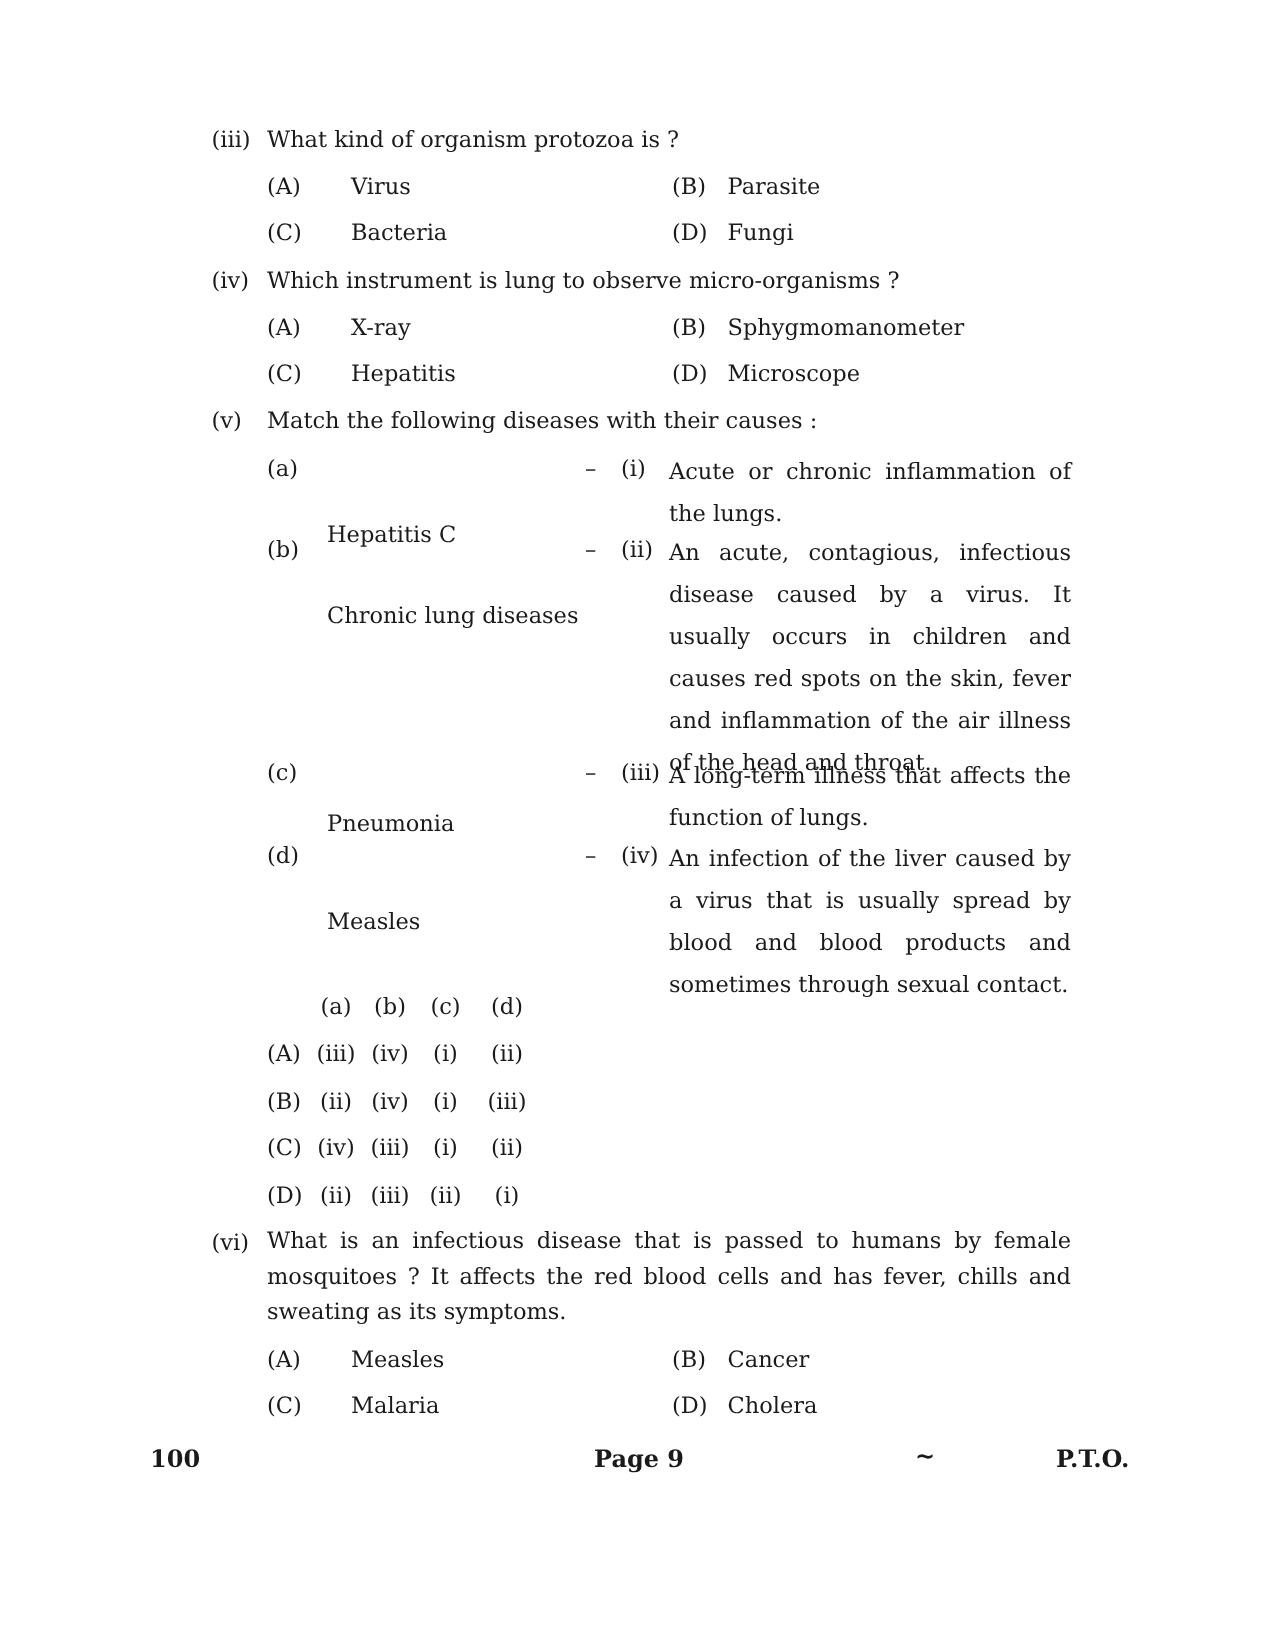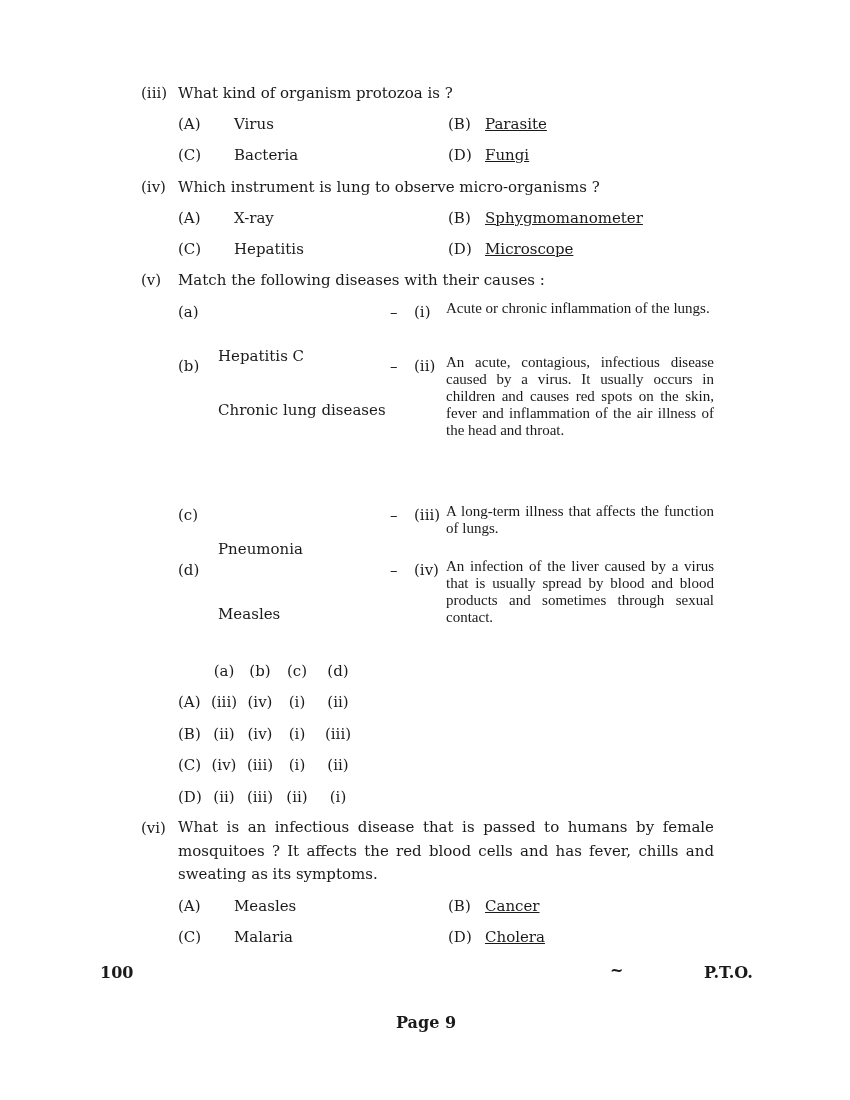--- a/index.html
+++ b/index.html
@@ -8,28 +8,28 @@
     font-family: "DejaVu Serif", "Liberation Serif", serif;
     color: #1a1a1a;
     font-size: 15px;
   }
   .abs { position: absolute; white-space: nowrap; }
   .q-num { left: 141px; }
   .q-text { left: 178px; }
   .opt-l { left: 178px; }
   .opt-lt { left: 218px; margin-left: 16px; }
   .opt-r { left: 448px; }
-  .opt-rt { left: 485px; text-decoration: underline; }
+  .opt-rt { left: 485px; }
   .m-letter { left: 178px; }
   .m-item { left: 218px; margin-top: 44px; }
   .m-dash { left: 390px; }
   .m-roman { left: 414px; }
   .m-desc {
     left: 446px; width: 268px; white-space: normal;
-    text-align: justify; text-align-last: left; line-height: 17px; font-family: Liberation Serif, serif;
+    text-align: justify; text-align-last: left; line-height: 28px;
   }
   .wrap-text {
     left: 178px; width: 536px; white-space: normal;
     text-align: justify; line-height: 23.5px;
   }
   .footer { font-weight: bold; font-size: 16px; }
   .ans-cell { position: absolute; text-align: center; white-space: nowrap; }
 </style>
 </head>
 <body>
@@ -141,16 +141,16 @@
   <span class="abs opt-r" style="top:897px">(B)</span>
   <span class="abs opt-rt" style="top:897px">Cancer</span>
   <span class="abs opt-l" style="top:928px">(C)</span>
   <span class="abs opt-lt" style="top:928px">Malaria</span>
   <span class="abs opt-r" style="top:928px">(D)</span>
   <span class="abs opt-rt" style="top:928px">Cholera</span>
 </div>
 
 <div>
   <span class="abs footer" style="top:963px; left:100px">100</span>
-  <span class="abs footer" style="top:1013px; left:396px">Page 9</span>
+  <span class="abs footer" style="top:963px; left:396px">Page 9</span>
   <span class="abs footer" style="top:961px; left:610px">~</span>
   <span class="abs footer" style="top:963px; left:704px">P.T.O.</span>
 </div>
 
 </body></html>

